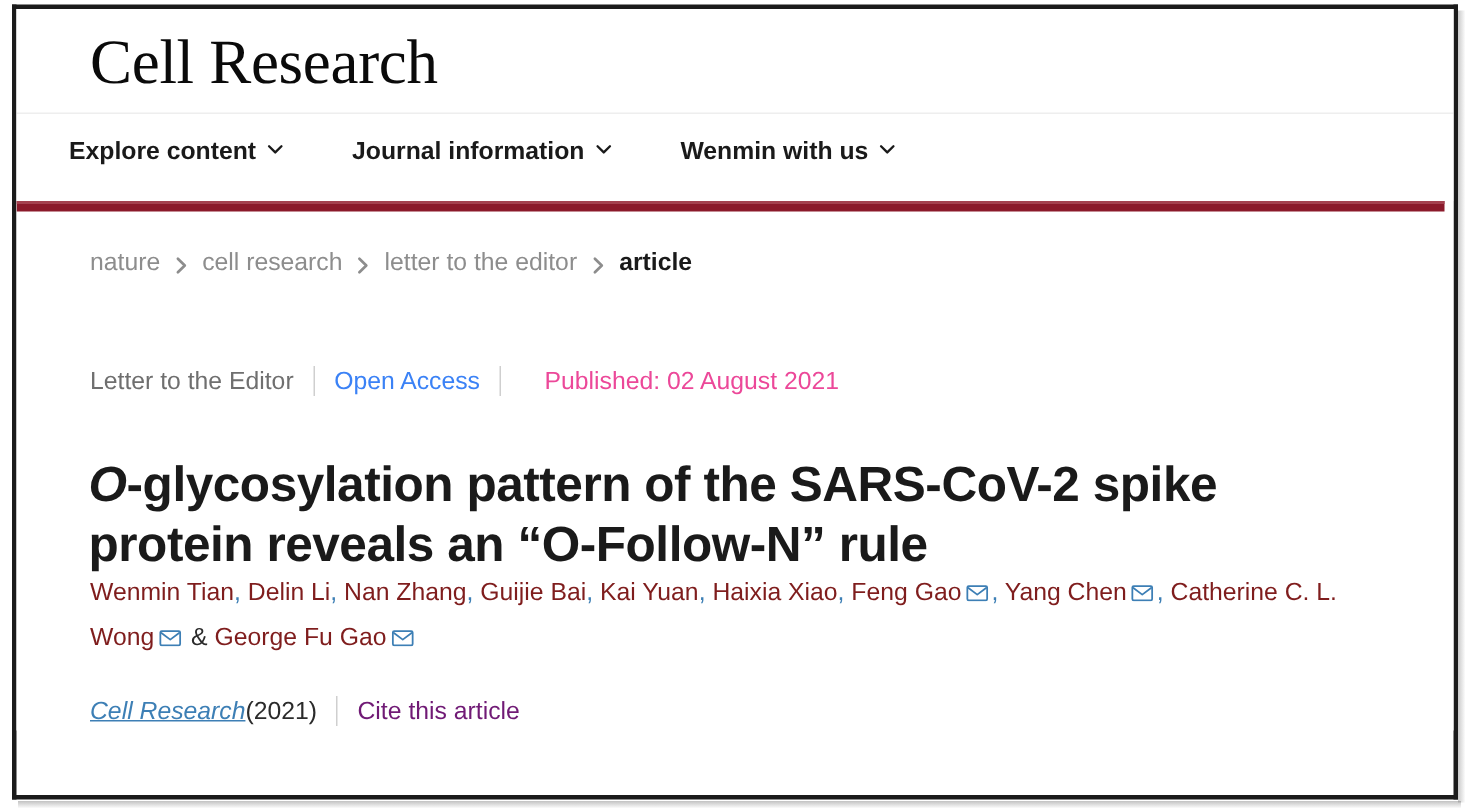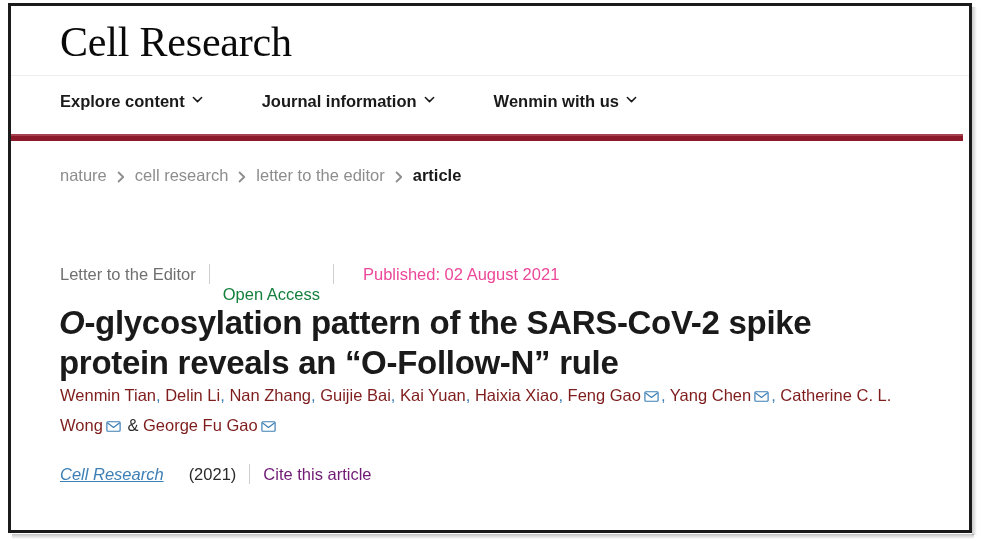--- a/index.html
+++ b/index.html
@@ -101,25 +101,25 @@
   
   #navbar {
     position: absolute;
     left: 0; top: 70px;
     width: 958px;
     height: 58px;
     background: #ffffff;
   }
   .nav-list {
     position: absolute;
-    left: 49px;
+    left: 35px;
     top: 16px;
     display: flex;
     align-items: center;
-    gap: 59px;
+    gap: 46px;
   }
   .nav-item {
     display: flex;
     align-items: center;
     gap: 7px;
     font-family: "Liberation Sans", sans-serif;
     font-size: 16.5px;
     font-weight: bold;
     color: #1a1a1a;
     cursor: pointer;
@@ -185,21 +185,21 @@
   #article-meta {
     position: absolute;
     left: 49px;
     top: 238px;
     display: flex;
     align-items: center;
     font-size: 16.5px;
     white-space: nowrap;
   }
   .meta-type { color: #6f6f6f; }
-  .meta-access { color: #15803d; cursor: pointer; margin-top: 41px; }
+  .meta-access { color: #3b82f6; cursor: pointer; }
   .meta-published { color: #ec4899; margin-left: 16px; }
   .meta-divider {
     display: inline-block;
     width: 1px;
     height: 20px;
     background: #cfcfcf;
     margin: 0 13px;
   }
 
   
@@ -251,21 +251,21 @@
     white-space: nowrap;
   }
   .cite-journal {
     color: #3d7fb5;
     font-style: italic;
     text-decoration: underline;
     cursor: pointer;
   }
   .cite-year {
     color: #2b2b2b;
-    margin-left: 25px;
+    margin-left: 0;
     text-align: center;
   }
   .cite-divider {
     display: inline-block;
     width: 1px;
     height: 20px;
     background: #cfcfcf;
     margin: 0 13px;
   }
   .cite-link { color: #701a75; cursor: pointer; }

